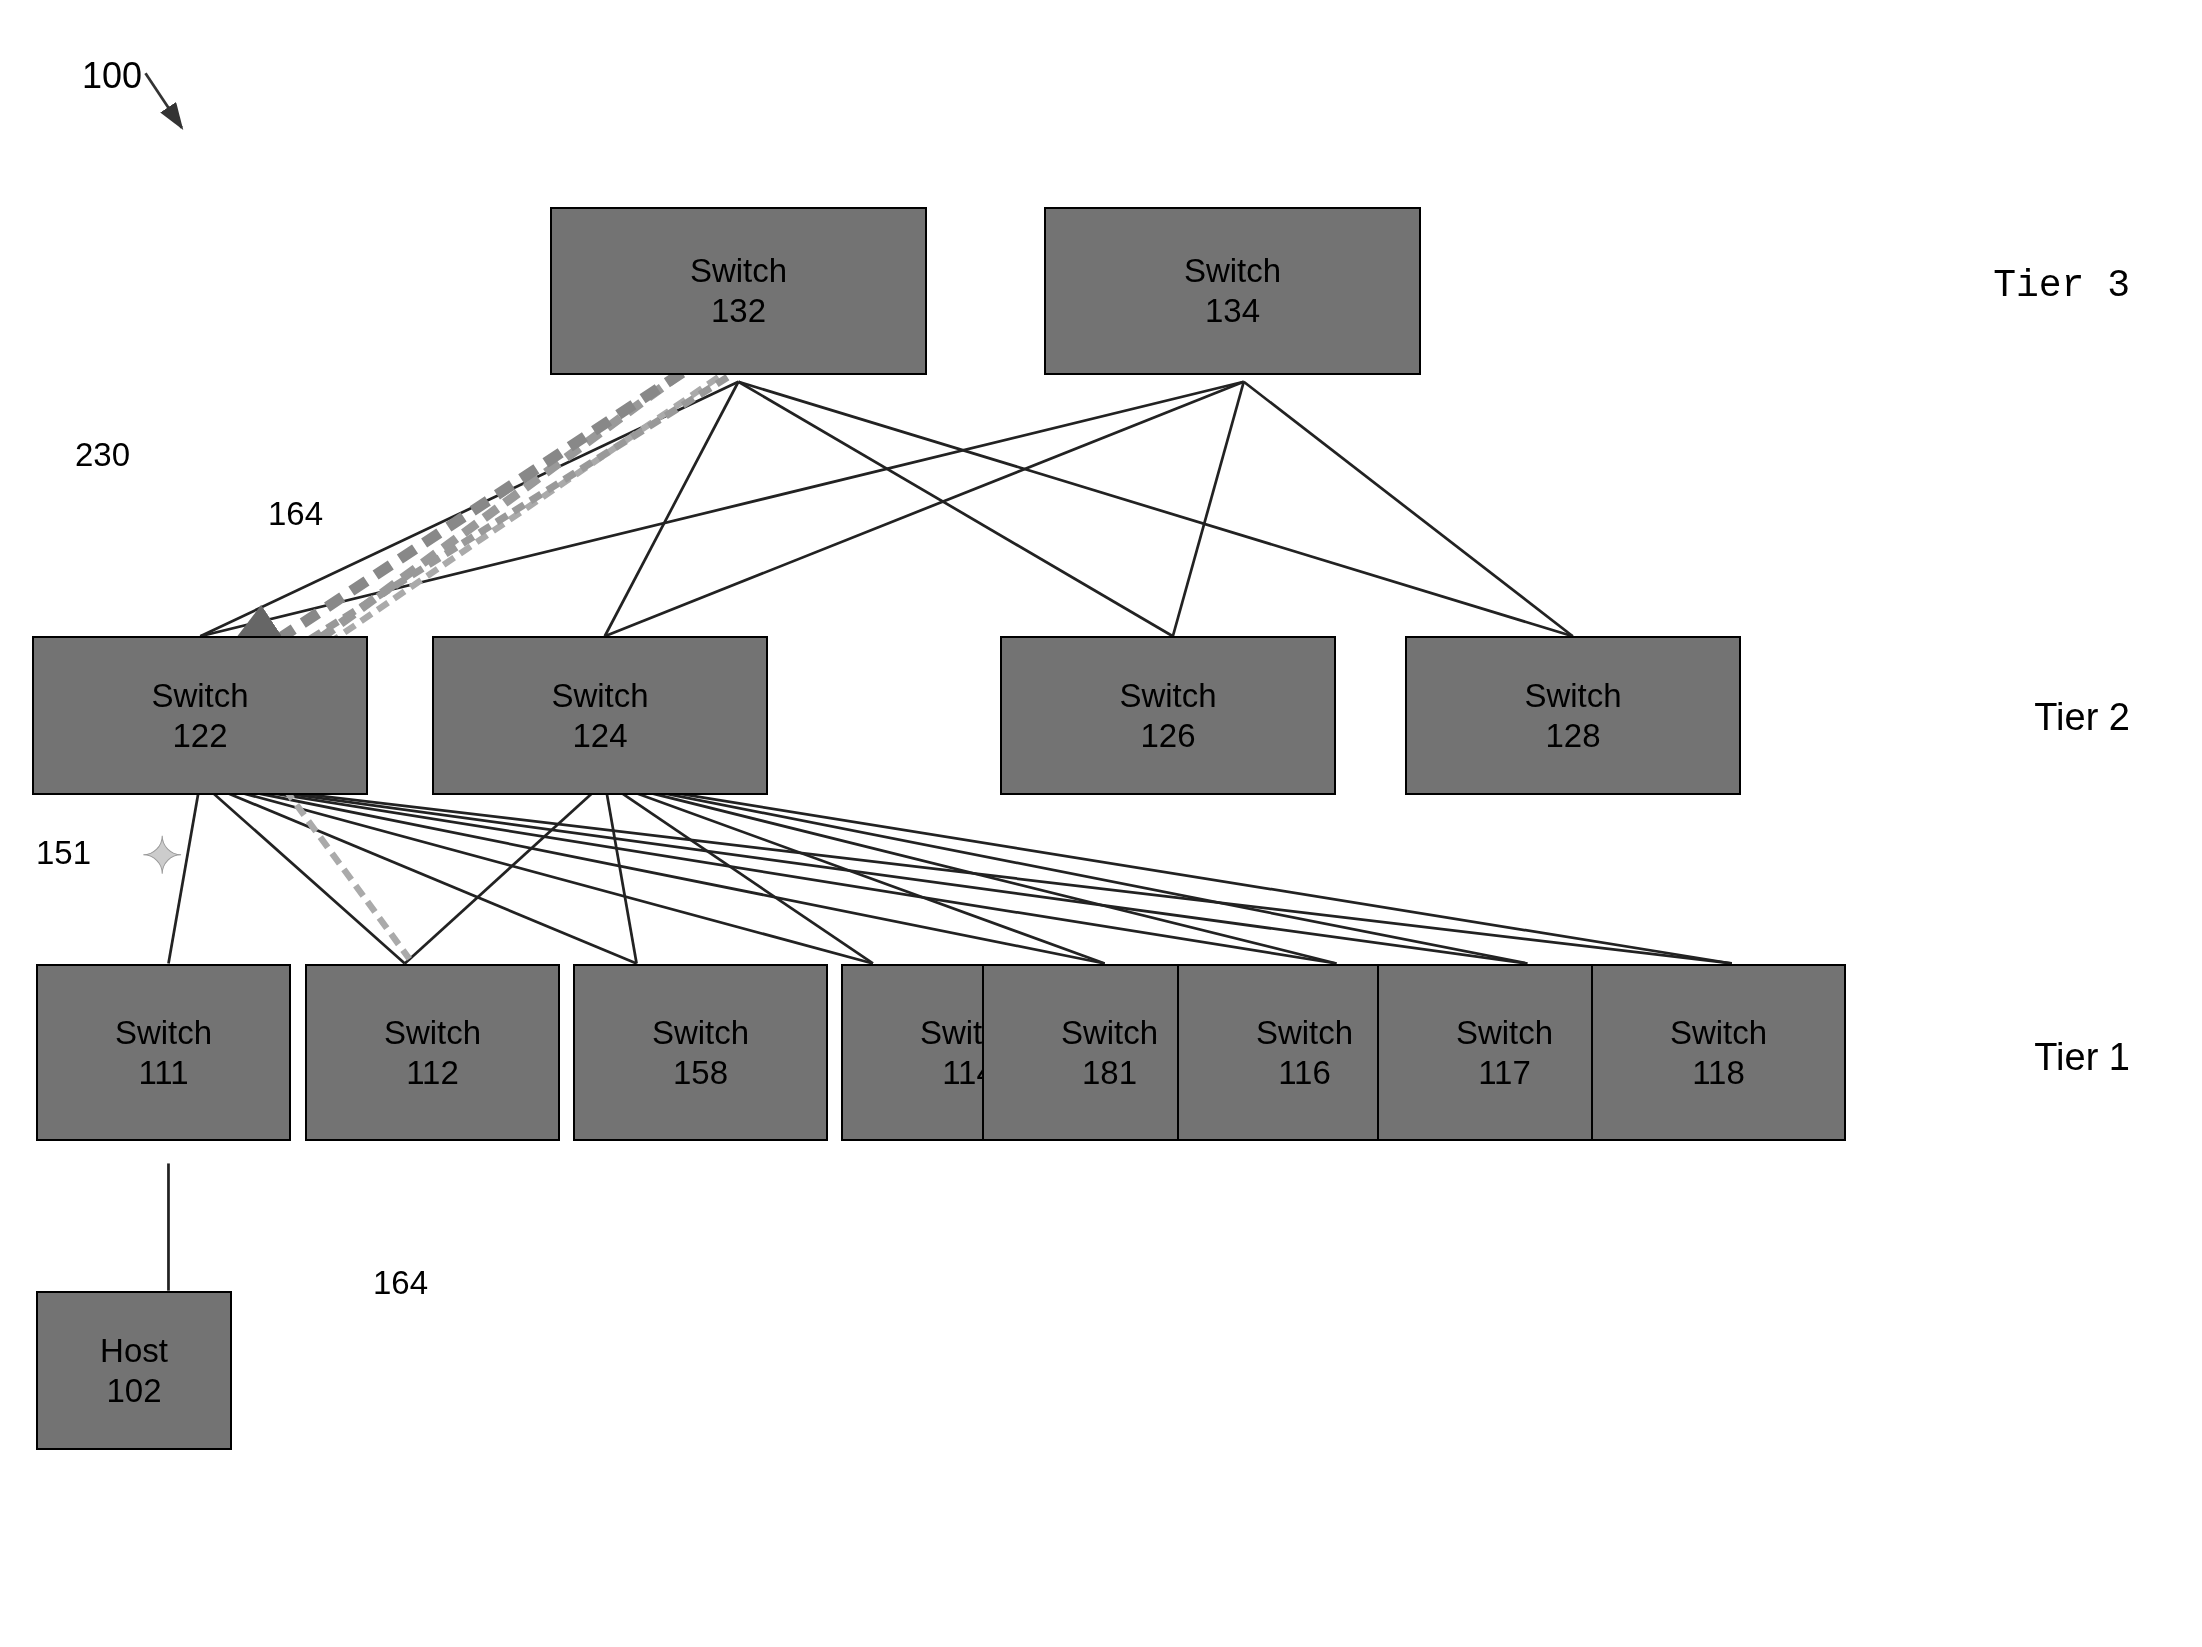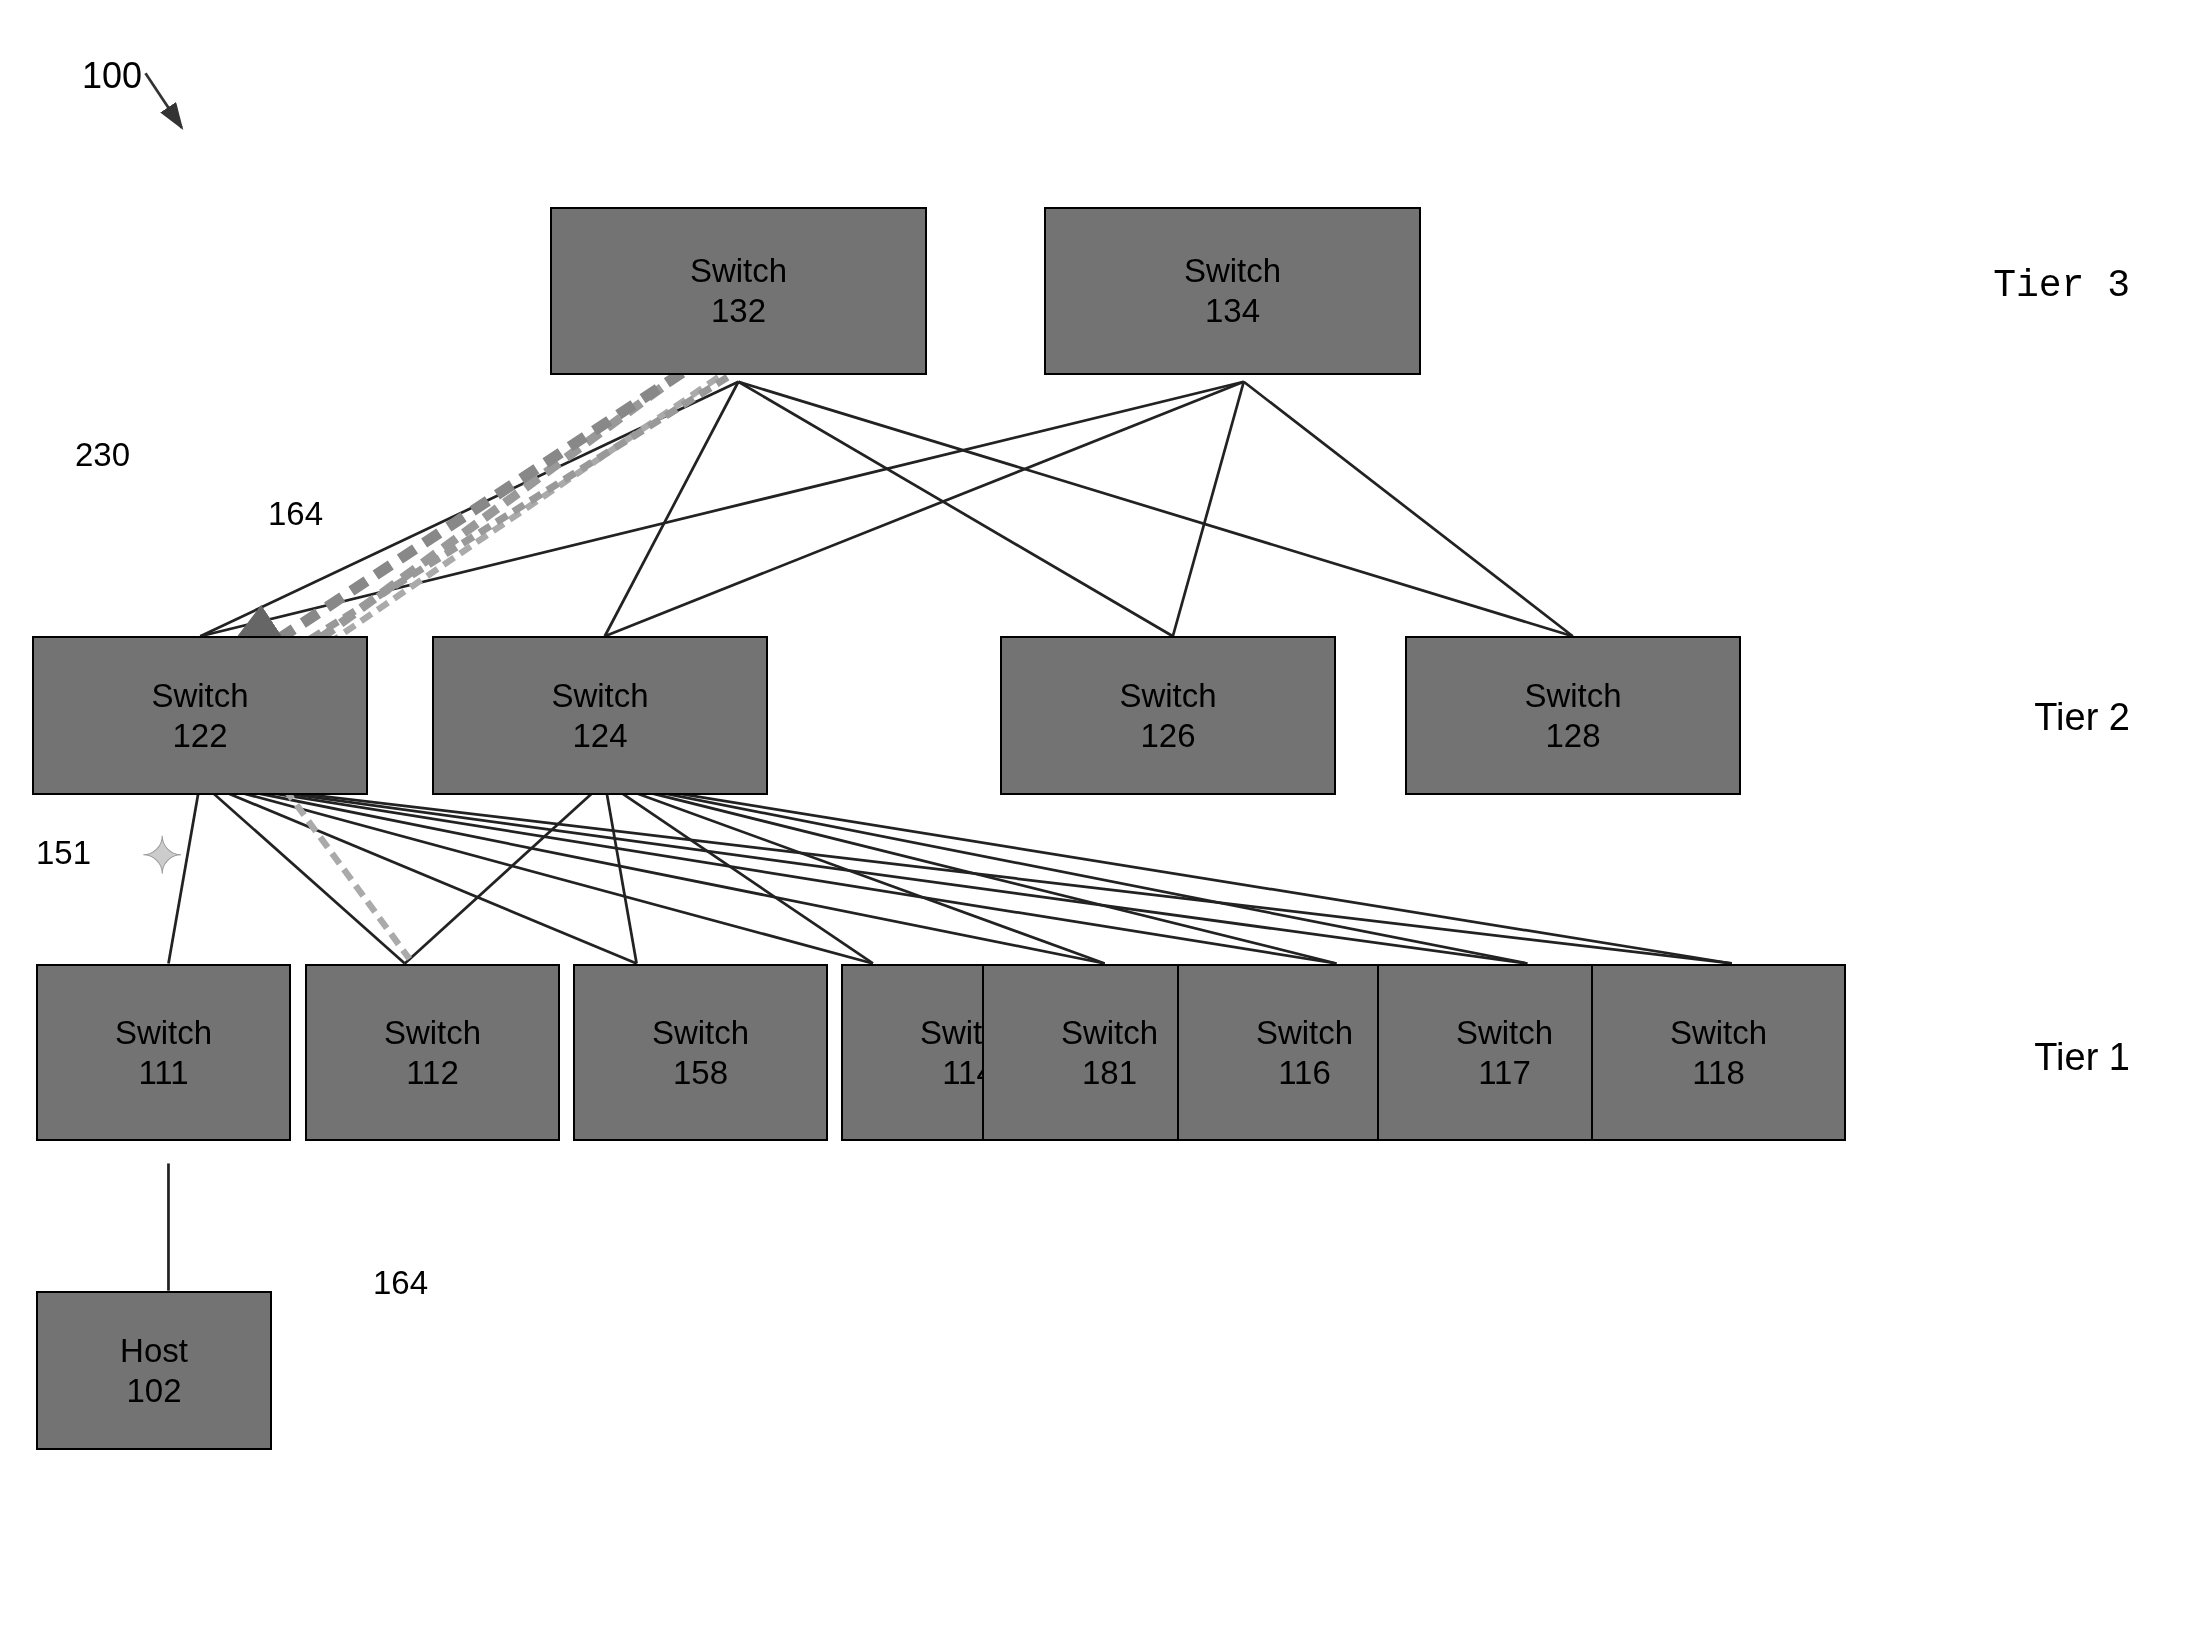--- a/index.html
+++ b/index.html
@@ -190,21 +190,21 @@
     <span>117</span>
   </div>
 
   <div class="switch-box" style="left: 1591px; top: 964px; width: 255px; height: 177px;">
     <span>Switch</span>
     <span>118</span>
   </div>
 
   <div class="tier-label" style="top: 1036px;">Tier 1</div>
 
-  <div class="switch-box" style="left: 36px; top: 1291px; width: 236px; height: 159px;">
+  <div class="switch-box" style="left: 36px; top: 1291px; width: 196px; height: 159px;">
     <span>Host</span>
     <span>102</span>
   </div>
 
   <div class="ref-label" style="top: 436px; left: 75px;">230</div>
 
   <div class="ref-label" style="top: 495px; left: 268px;">164</div>
 
   <div class="ref-label" style="top: 1264px; left: 373px;">164</div>
 

